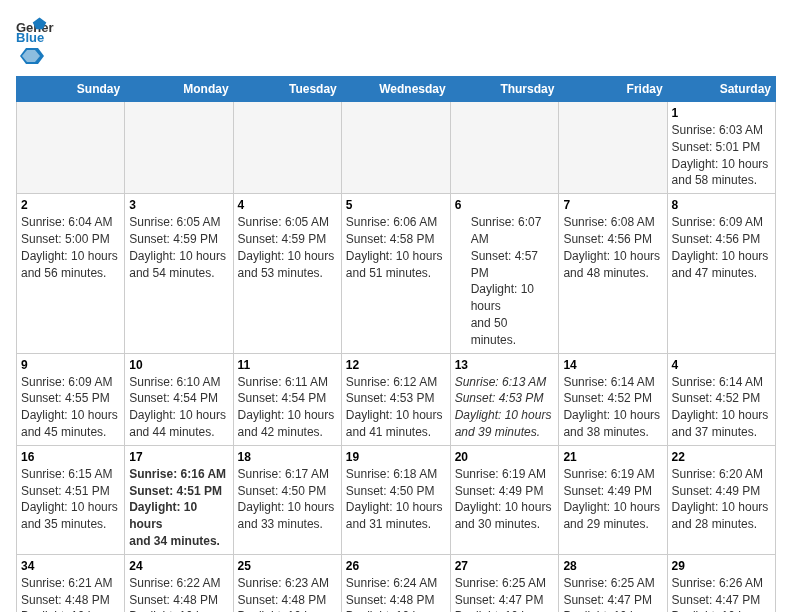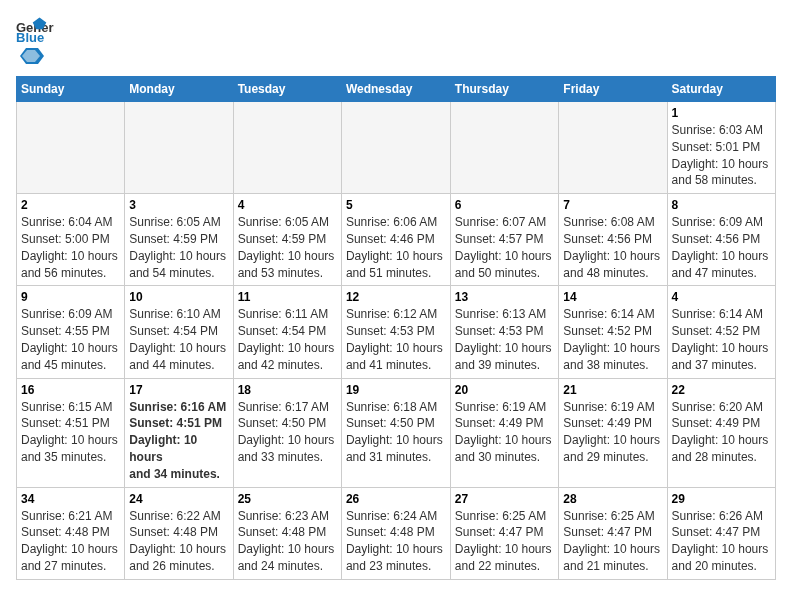--- a/index.html
+++ b/index.html
@@ -35,21 +35,21 @@
     }
     .calendar {
       width: 100%;
       border-collapse: collapse;
       font-size: 10.5px;
     }
     .calendar th {
       background: #2a7abf;
       color: #fff;
       padding: 5px 4px;
-      text-align: left;
+      text-align: right;
       font-size: 12px;
       border: 1px solid #2a7abf;
     }
     .calendar td {
       border: 1px solid #ccc;
       vertical-align: top;
       padding: 4px;
       width: 110px;
       min-height: 80px;
       background: #fff;
@@ -145,27 +145,27 @@
         <td>
           <span class="day-num">4</span>
           <div class="day-info" style="white-space: pre-line;">Sunrise: 6:05 AM
 Sunset: 4:59 PM
 Daylight: 10 hours
 and 53 minutes.</div>
         </td>
         <td>
           <span class="day-num">5</span>
           <div class="day-info" style="white-space: pre-line;">Sunrise: 6:06 AM
-Sunset: 4:46 PM
+Sunset: 4:58 PM
 Daylight: 10 hours
 and 51 minutes.</div>
         </td>
         <td>
           <span class="day-num">6</span>
-          <div class="day-info" style="white-space: pre-line;">Sunrise: 6:07 AM
+          <div class="day-info" style="white-space: pre-line; margin-left: 16px;">Sunrise: 6:07 AM
 Sunset: 4:57 PM
 Daylight: 10 hours
 and 50 minutes.</div>
         </td>
         <td>
           <span class="day-num">7</span>
           <div class="day-info" style="white-space: pre-line;">Sunrise: 6:08 AM
 Sunset: 4:56 PM
 Daylight: 10 hours
 and 48 minutes.</div>
@@ -202,21 +202,21 @@
         </td>
         <td>
           <span class="day-num">12</span>
           <div class="day-info" style="white-space: pre-line;">Sunrise: 6:12 AM
 Sunset: 4:53 PM
 Daylight: 10 hours
 and 41 minutes.</div>
         </td>
         <td>
           <span class="day-num">13</span>
-          <div class="day-info" style="white-space: pre-line;">Sunrise: 6:13 AM
+          <div class="day-info" style="white-space: pre-line; font-style: italic;">Sunrise: 6:13 AM
 Sunset: 4:53 PM
 Daylight: 10 hours
 and 39 minutes.</div>
         </td>
         <td>
           <span class="day-num">14</span>
           <div class="day-info" style="white-space: pre-line;">Sunrise: 6:14 AM
 Sunset: 4:52 PM
 Daylight: 10 hours
 and 38 minutes.</div>

